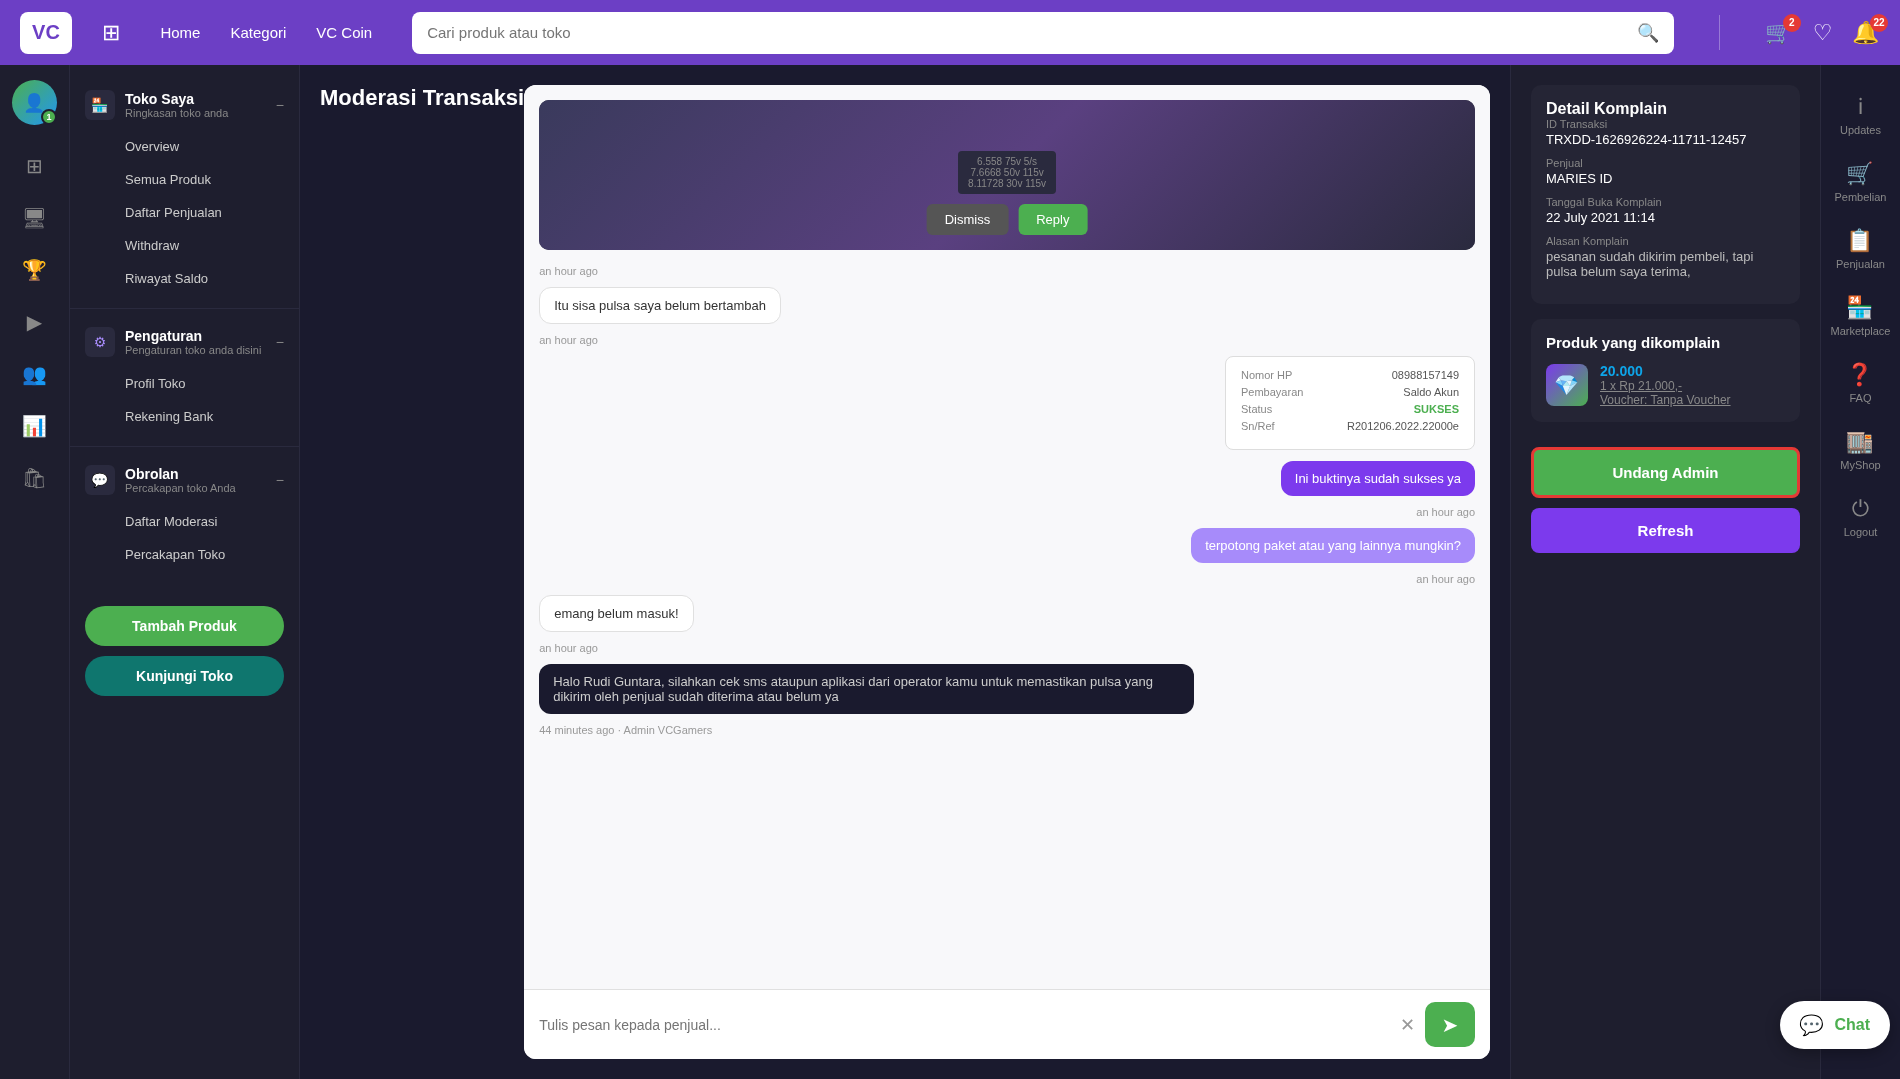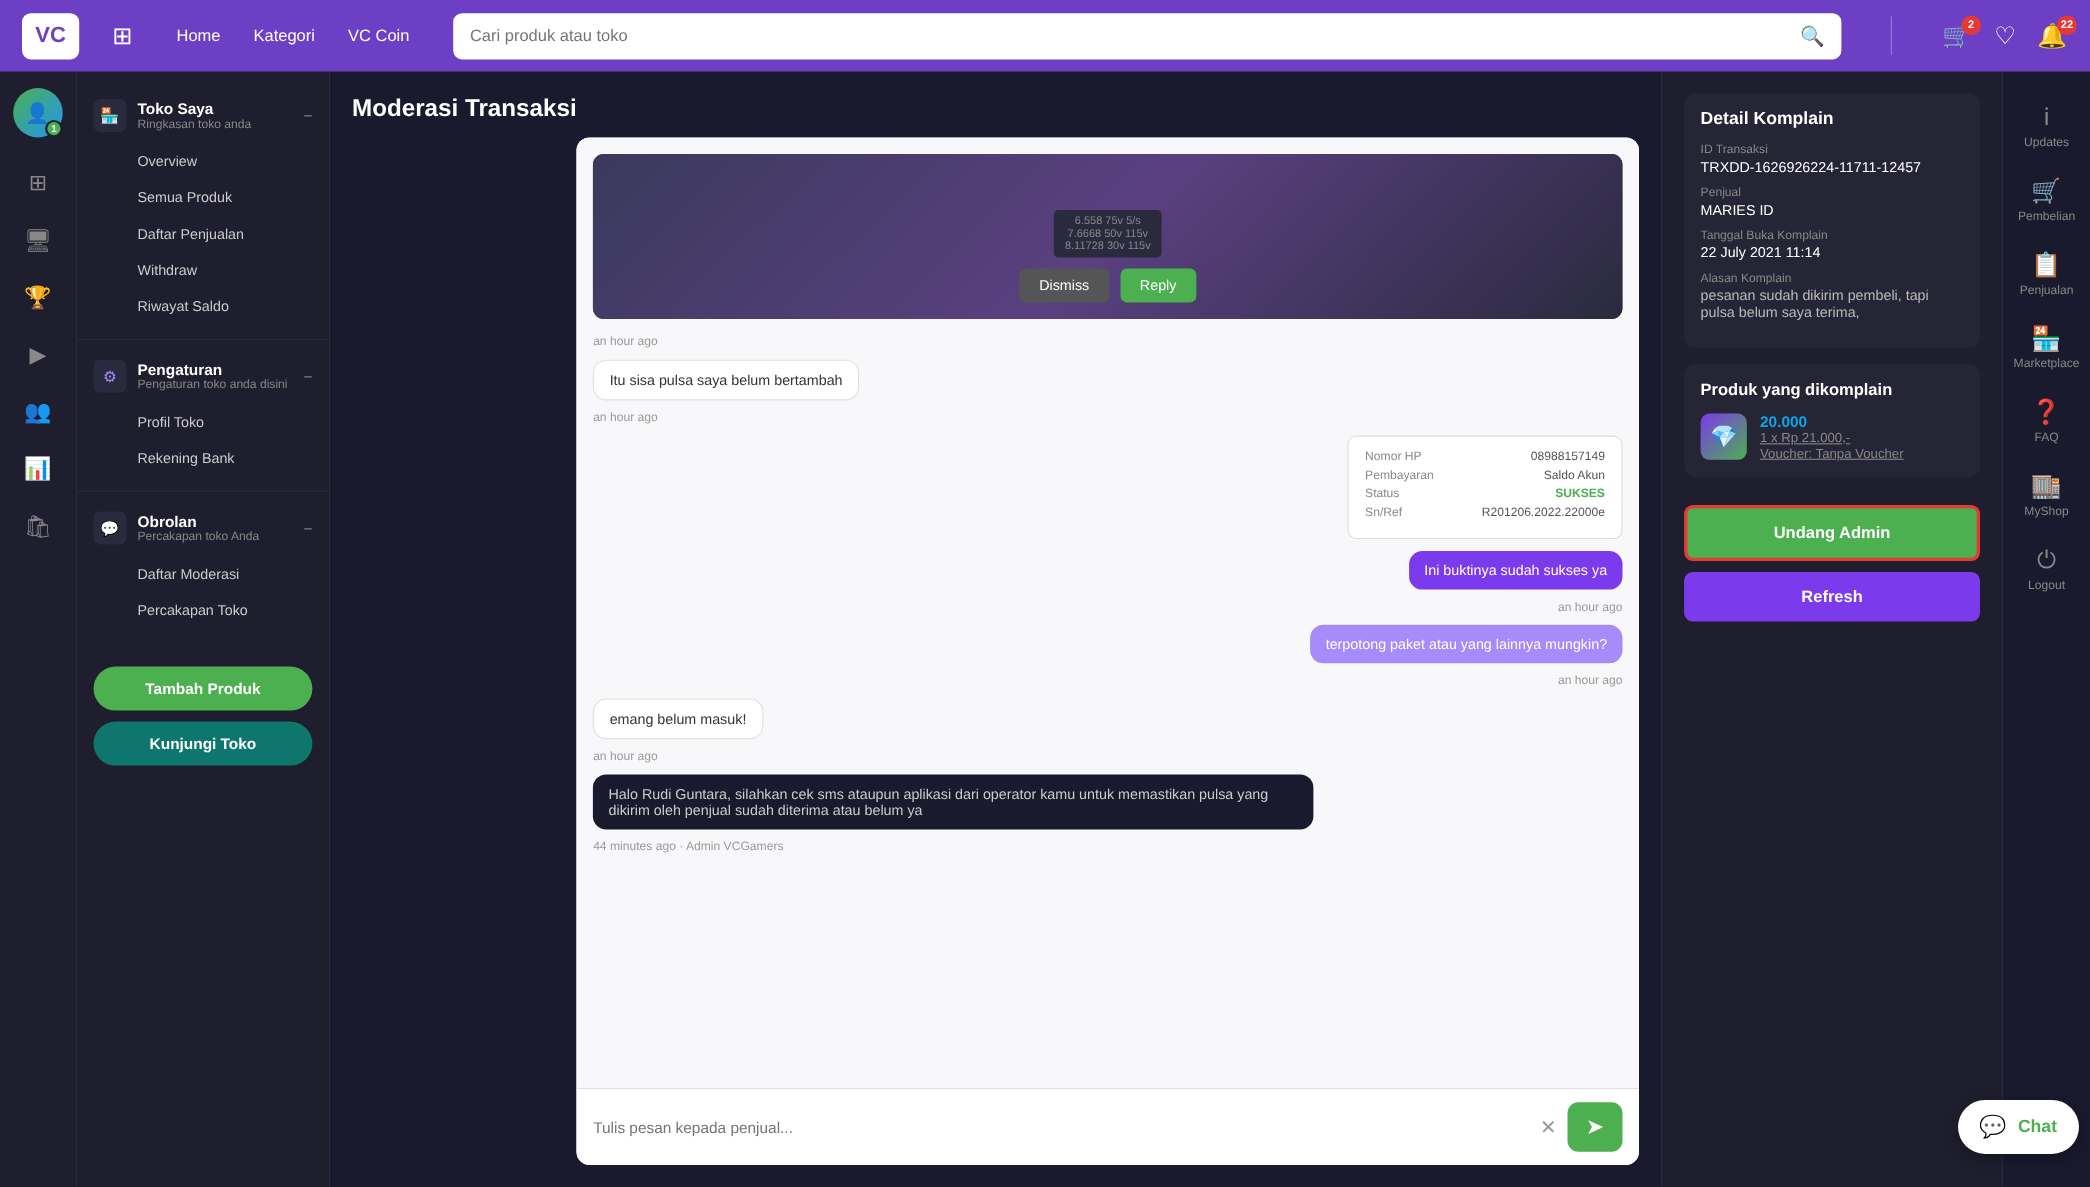--- a/index.html
+++ b/index.html
@@ -235,21 +235,20 @@
       margin-bottom: 15px;
     }
     .chat-container {
       flex: 1;
       background: #fff;
       border-radius: 12px;
       display: flex;
       flex-direction: column;
       overflow: hidden;
       position: relative;
-      margin-top: 40px;
     }
     .chat-dots {
       position: absolute;
       top: 12px;
       right: 15px;
       color: #999;
       font-size: 20px;
     }
     .chat-messages {
       flex: 1;
@@ -407,21 +406,20 @@
     }
     .detail-section {
       background: #252535;
       border-radius: 10px;
       padding: 15px;
     }
     .detail-title {
       font-size: 16px;
       font-weight: 700;
       color: #fff;
-      margin-bottom: 12px;
     }
     .detail-row { margin-bottom: 10px; }
     .detail-label { font-size: 11px; color: #888; margin-bottom: 2px; }
     .detail-value { font-size: 13px; color: #fff; font-weight: 500; }
     .detail-value.gray { color: #bbb; font-weight: 400; }
     .product-section {
       background: #252535;
       border-radius: 10px;
       padding: 15px;
     }

